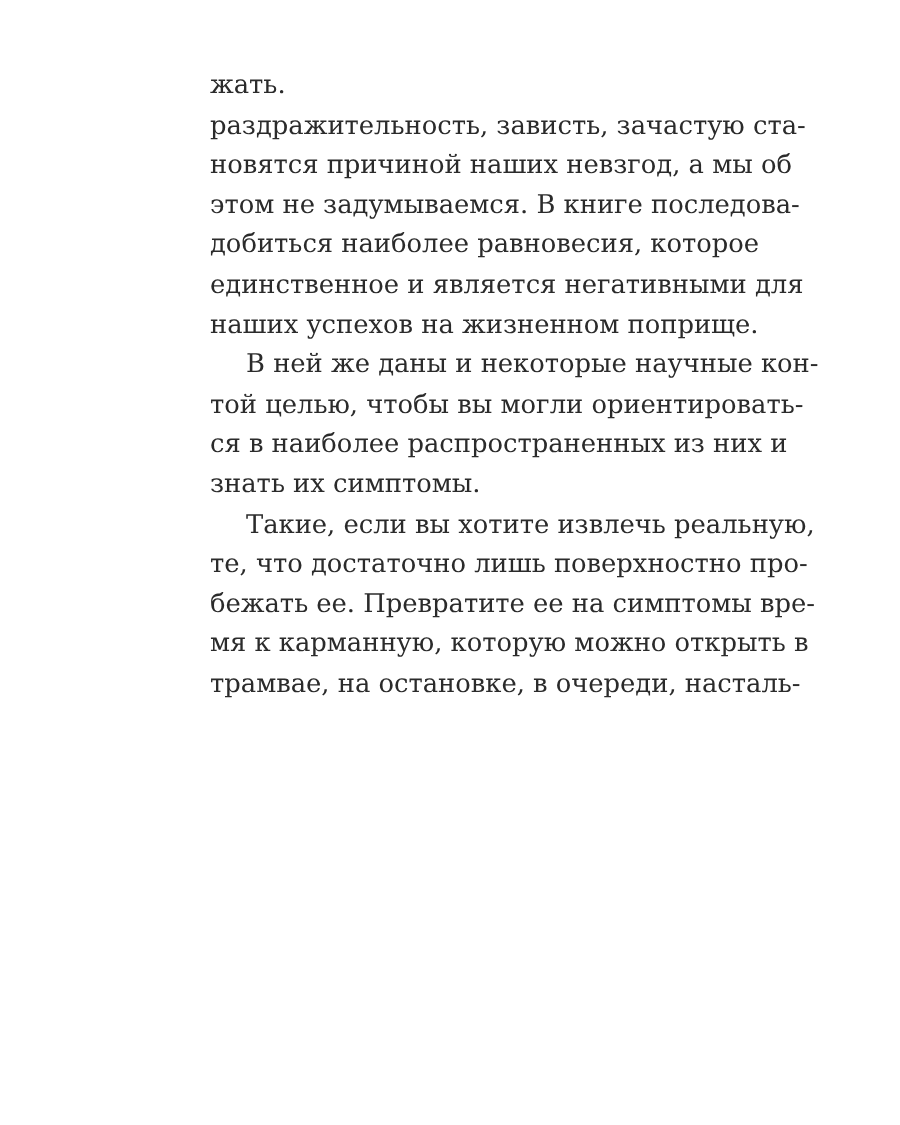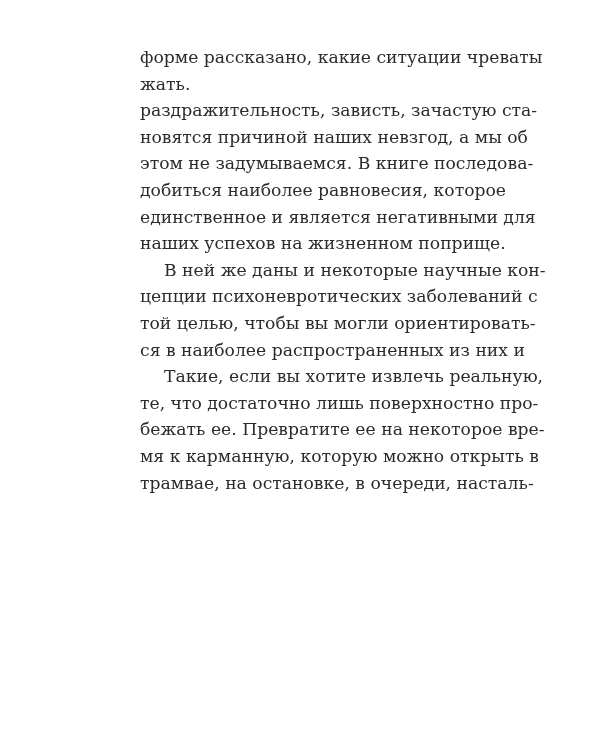--- a/index.html
+++ b/index.html
@@ -45,42 +45,41 @@
       padding-left: 24px;
     }
   </style>
 </head>
 <body>
 
 <div class="page">
   <div class="text-column">
 
     <div>
-      <span class="line">форме рассказано, какие ситуации чреваты</span>
       <span class="line last">жать.</span>
     </div>
 
     <div>
       <span class="line">раздражительность, зависть, зачастую ста-</span>
       <span class="line">новятся причиной наших невзгод, а мы об</span>
       <span class="line">этом не задумываемся. В книге последова-</span>
       <span class="line">добиться наиболее равновесия, которое</span>
       <span class="line">единственное и является негативными для</span>
       <span class="line last">наших успехов на жизненном поприще.</span>
     </div>
 
     <div>
       <span class="line indent">В ней же даны и некоторые научные кон-</span>
-      <span class="line">цепции психоневротических заболеваний с</span>
       <span class="line">той целью, чтобы вы могли ориентировать-</span>
       <span class="line">ся в наиболее распространенных из них и</span>
+      <span class="line last">знать их симптомы.</span>
     </div>
 
     <div>
       <span class="line indent">Такие, если вы хотите извлечь реальную,</span>
       <span class="line">те, что достаточно лишь поверхностно про-</span>
-      <span class="line">бежать ее. Превратите ее на некоторое вре-</span>
+      <span class="line">бежать ее. Превратите ее на симптомы вре-</span>
       <span class="line">мя к карманную, которую можно открыть в</span>
       <span class="line">трамвае, на остановке, в очереди, насталь-</span>
     </div>
 
   </div>
 </div>
 
 </body></html>

